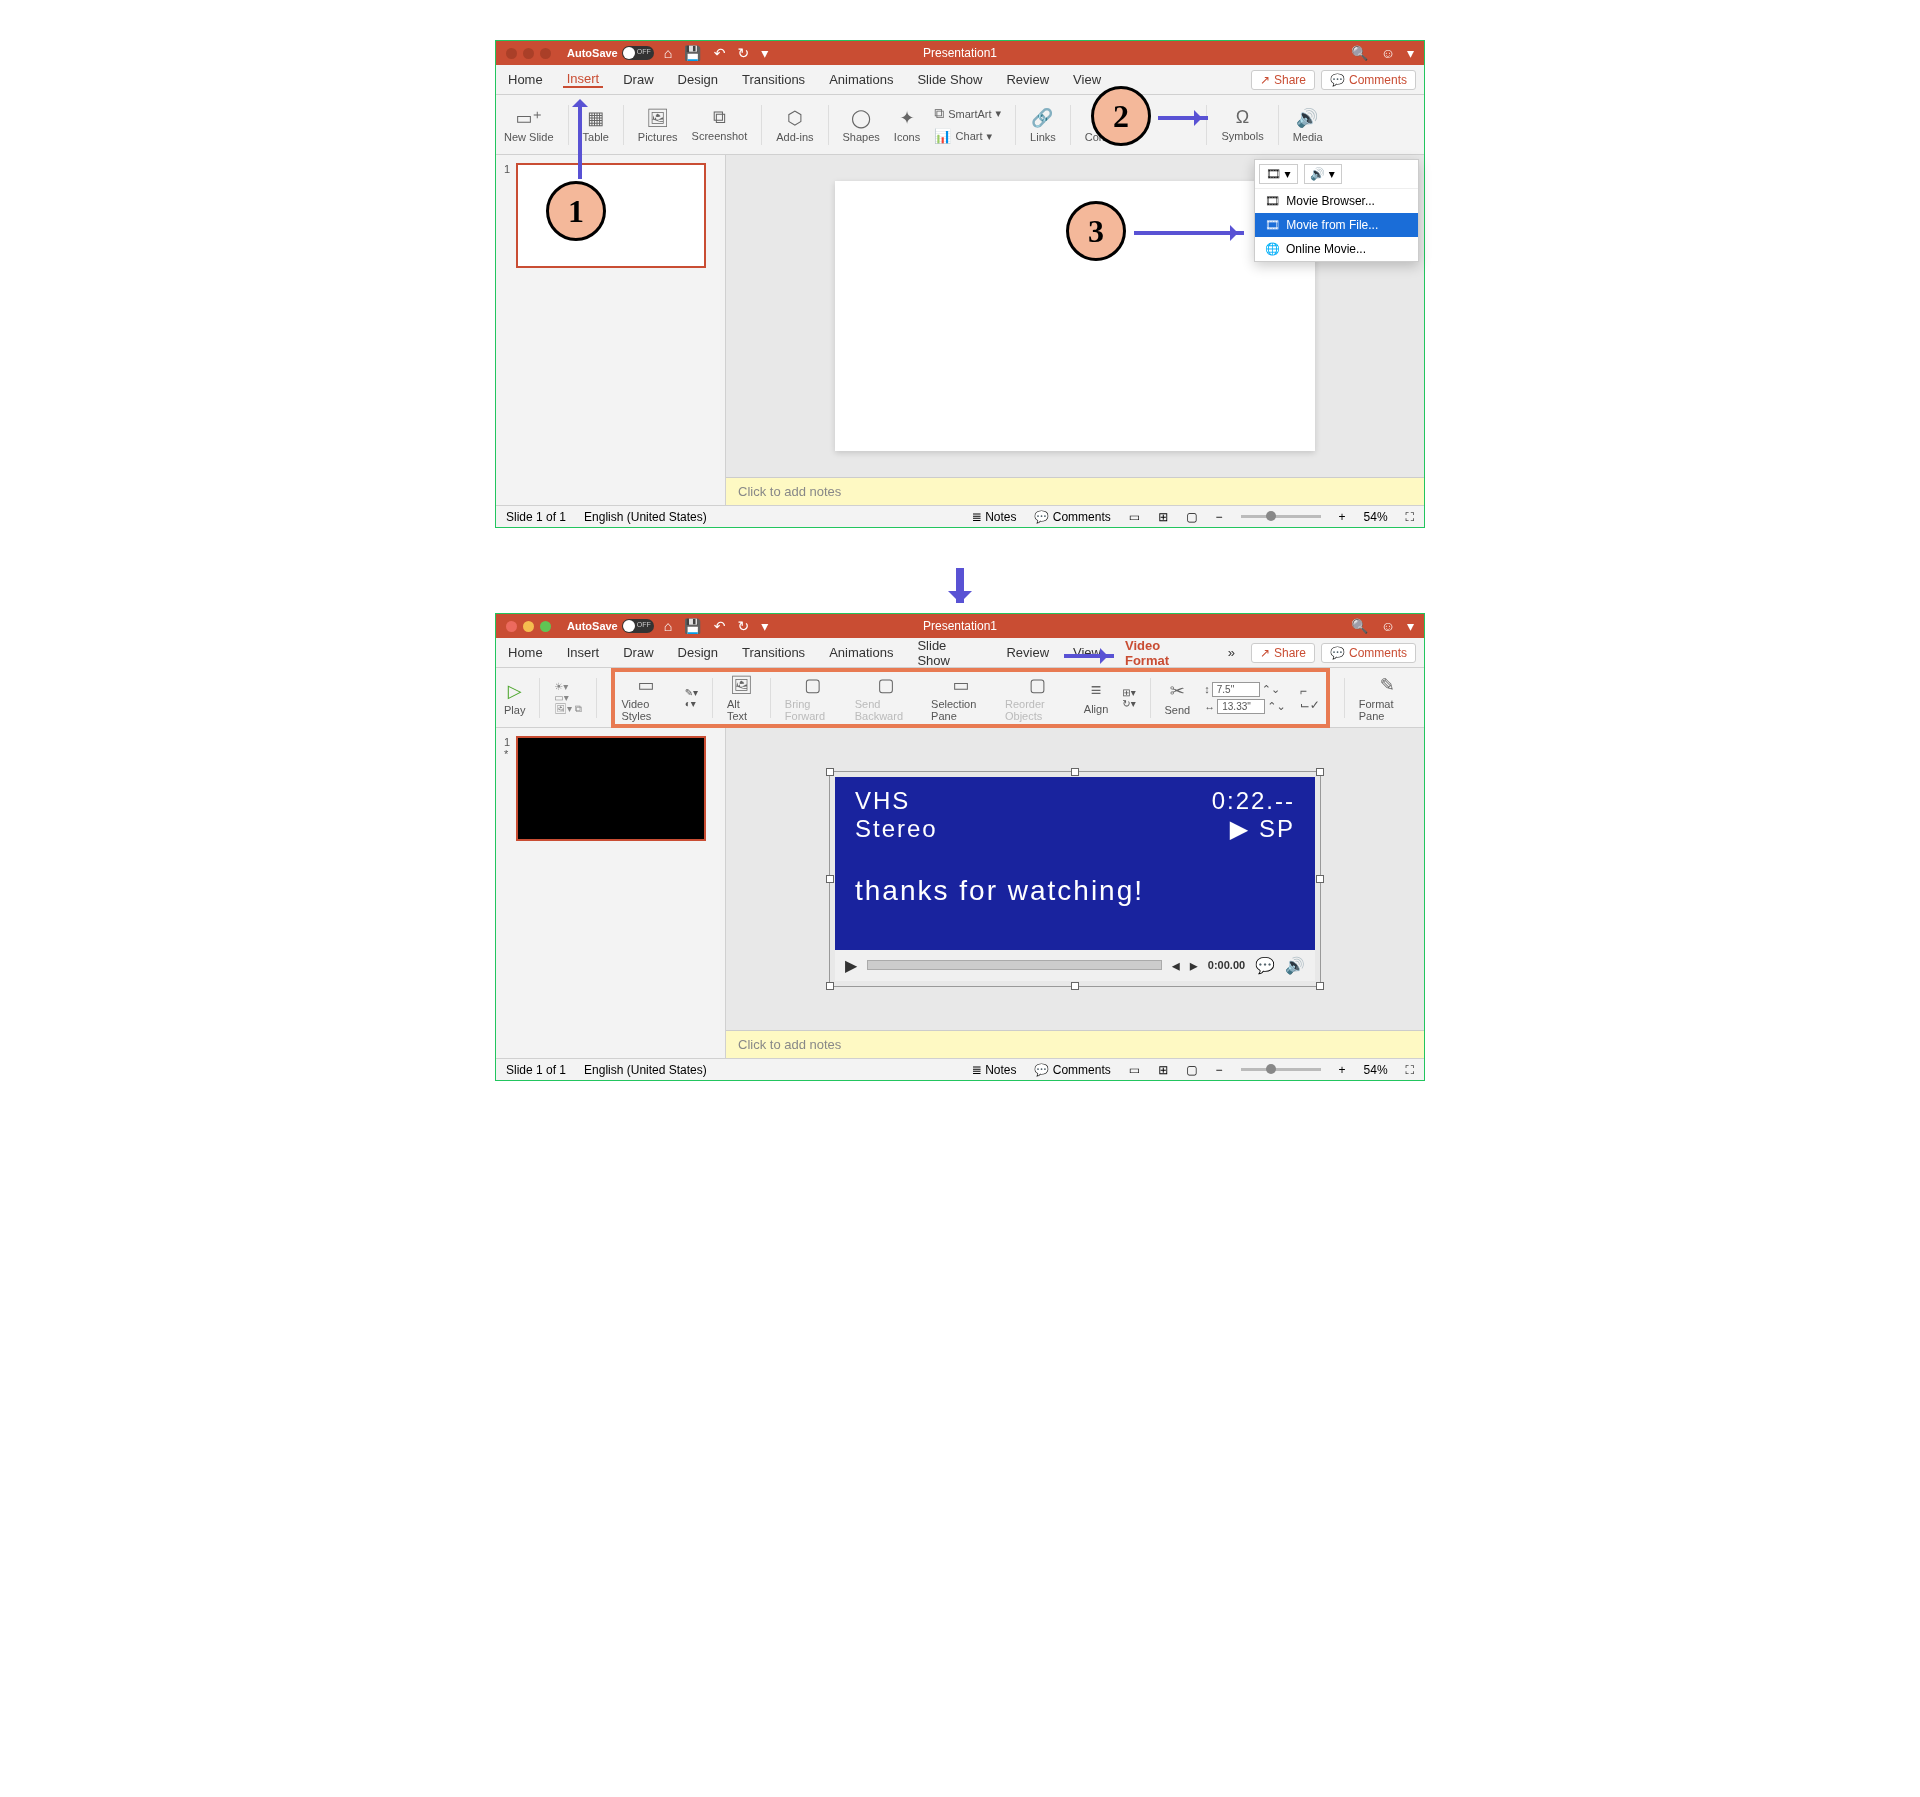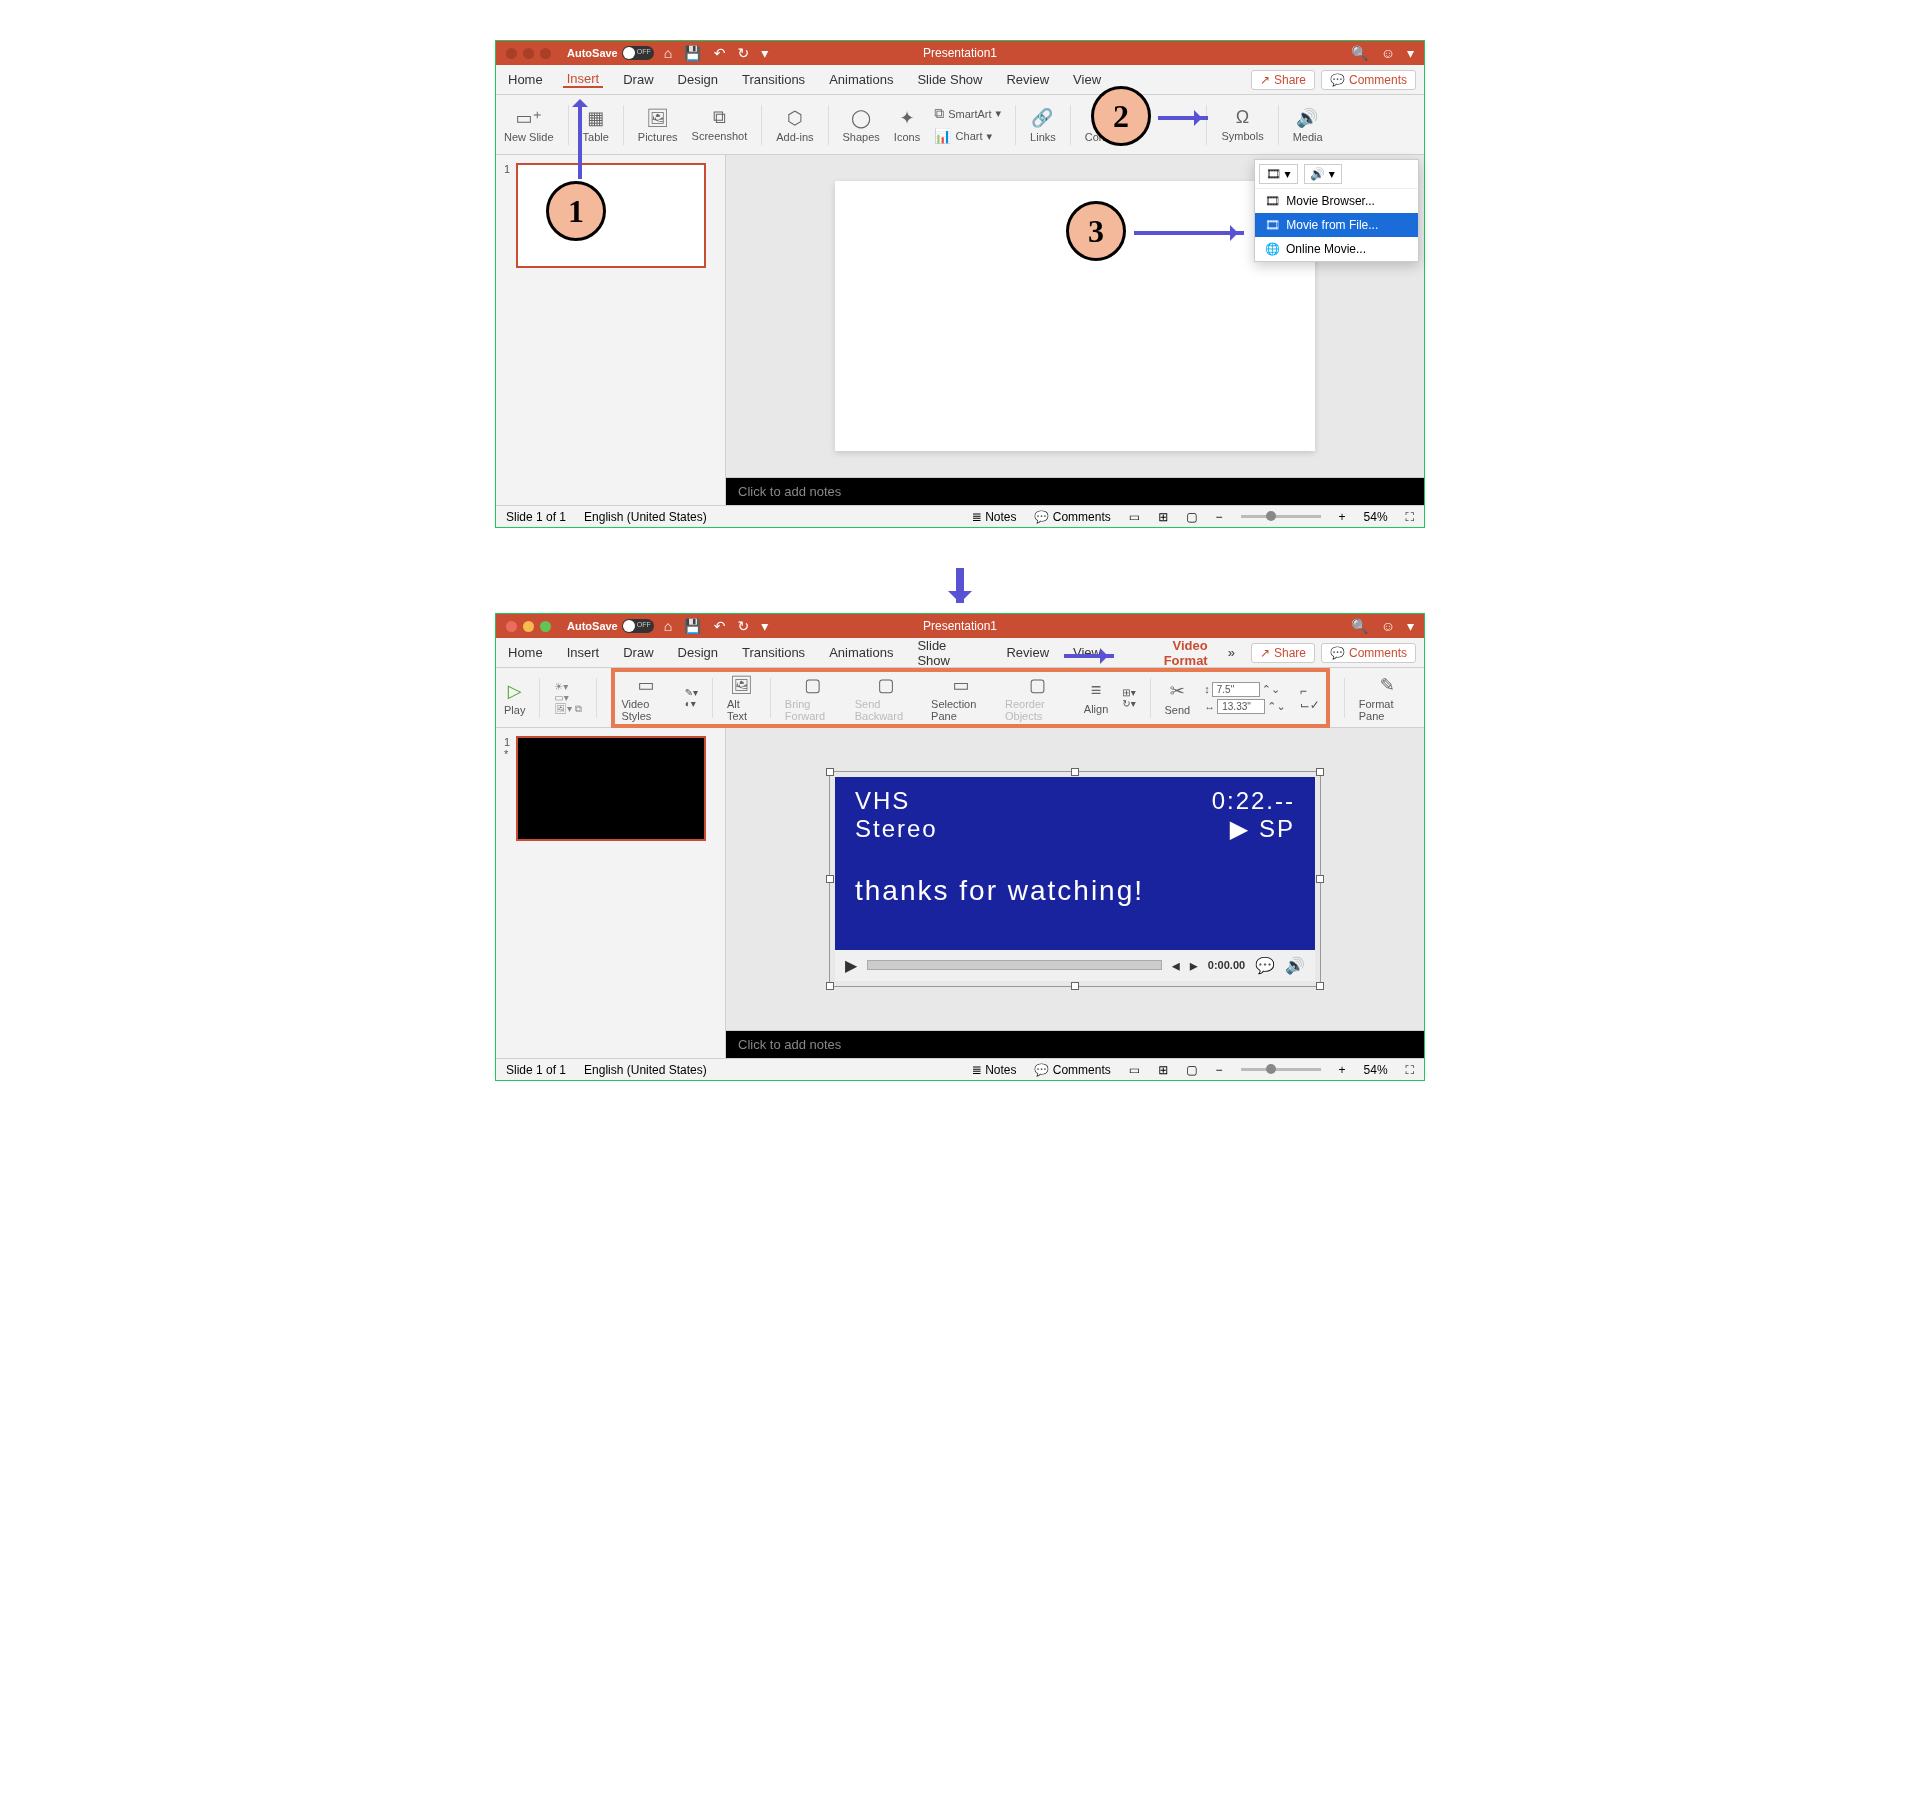--- a/index.html
+++ b/index.html
@@ -16,41 +16,41 @@
 .toggle::after { content: "OFF"; position: absolute; right: 3px; top: 2px; font-size: 7px; color: #ccc; }
 .ticons { margin-left: 10px; display: flex; gap: 12px; }
 .ticons span { font-size: 14px; }
 .doctitle { position: absolute; left: 50%; transform: translateX(-50%); font-size: 12px; }
 .tright { margin-left: auto; display: flex; gap: 12px; padding-right: 10px; align-items: center; }
 .tright span { font-size: 14px; }
 
 .tabs { background: #f3f3f3; border-bottom: 1px solid #d0d0d0; height: 30px; display: flex; align-items: center; padding: 0 8px; gap: 16px; font-size: 13px; color: #333; }
 .tab { cursor: pointer; padding: 0 4px; }
 .tab.active { color: #c94d33; border-bottom: 2px solid #c94d33; font-weight: 500; }
-.tab.vf { color: #c94d33; font-weight: 600; text-align: right; }
+.tab.vf { color: #c94d33; font-weight: 600; }
 .tabbtns { margin-left: auto; display: flex; gap: 6px; }
 .btnbox { border: 1px solid #ccc; background: #fff; padding: 2px 8px; font-size: 12px; border-radius: 3px; color: #c94d33; display: flex; align-items: center; gap: 4px; }
 
 .ribbon { background: #f3f3f3; border-bottom: 1px solid #d0d0d0; height: 60px; display: flex; align-items: center; padding: 0 8px; font-size: 11px; color: #555; gap: 14px; position: relative; }
 .rbtn { display: flex; flex-direction: column; align-items: center; gap: 2px; }
 .rbtn .ico { font-size: 18px; color: #666; }
 .sep { width: 1px; height: 40px; background: #ddd; }
 .rhbtn { display: flex; align-items: center; gap: 4px; }
 .rhbtn .ico { font-size: 14px; color: #666; }
 .hl-orange { border: 4px solid #e87a52; padding: 2px 6px; }
 
 .workspace { display: flex; height: 350px; background: #e8e8e8; }
 .thumbpanel { width: 230px; background: #f3f3f3; border-right: 1px solid #d0d0d0; padding: 8px; font-size: 11px; color: #555; }
 .thumbrow { display: flex; gap: 6px; }
 .thumb { width: 190px; height: 105px; border: 2px solid #c94d33; background: #fff; }
 .thumb.black { background: #000; }
 .canvas { flex: 1; display: flex; flex-direction: column; }
 .slidearea { flex: 1; display: flex; align-items: center; justify-content: center; position: relative; }
 .slide { width: 480px; height: 270px; background: #fff; box-shadow: 0 2px 6px rgba(0,0,0,0.15); }
-.notes { background: #000000; border-top: 1px solid #ccc; padding: 6px 12px; color: #888; font-size: 13px; }
+.notes { background: #fef9c3; border-top: 1px solid #ccc; padding: 6px 12px; color: #888; font-size: 13px; }
 .statusbar { background: #f3f3f3; border-top: 1px solid #d0d0d0; height: 22px; display: flex; align-items: center; padding: 0 10px; font-size: 12px; color: #000000; gap: 18px; }
 .statusbar .spacer { flex: 1; }
 .zoomslider { width: 80px; height: 3px; background: #bbb; display: inline-block; position: relative; }
 .zoomslider::after { content: ""; width: 10px; height: 10px; border-radius: 50%; background: #888; position: absolute; left: 25px; top: -4px; }
 
 .dropdown { position: absolute; right: 5px; top: 118px; width: 165px; background: #fff; border: 1px solid #ccc; box-shadow: 0 4px 12px rgba(0,0,0,0.2); font-size: 12px; z-index: 10; }
 .dd-top { padding: 4px; display: flex; gap: 6px; border-bottom: 1px solid #eee; }
 .dd-top .db { border: 1px solid #ccc; padding: 2px 6px; }
 .dd-item { padding: 5px 10px; display: flex; align-items: center; gap: 6px; cursor: pointer; }
 .dd-item.sel { background: #1a6dd8; color: #fff; }

